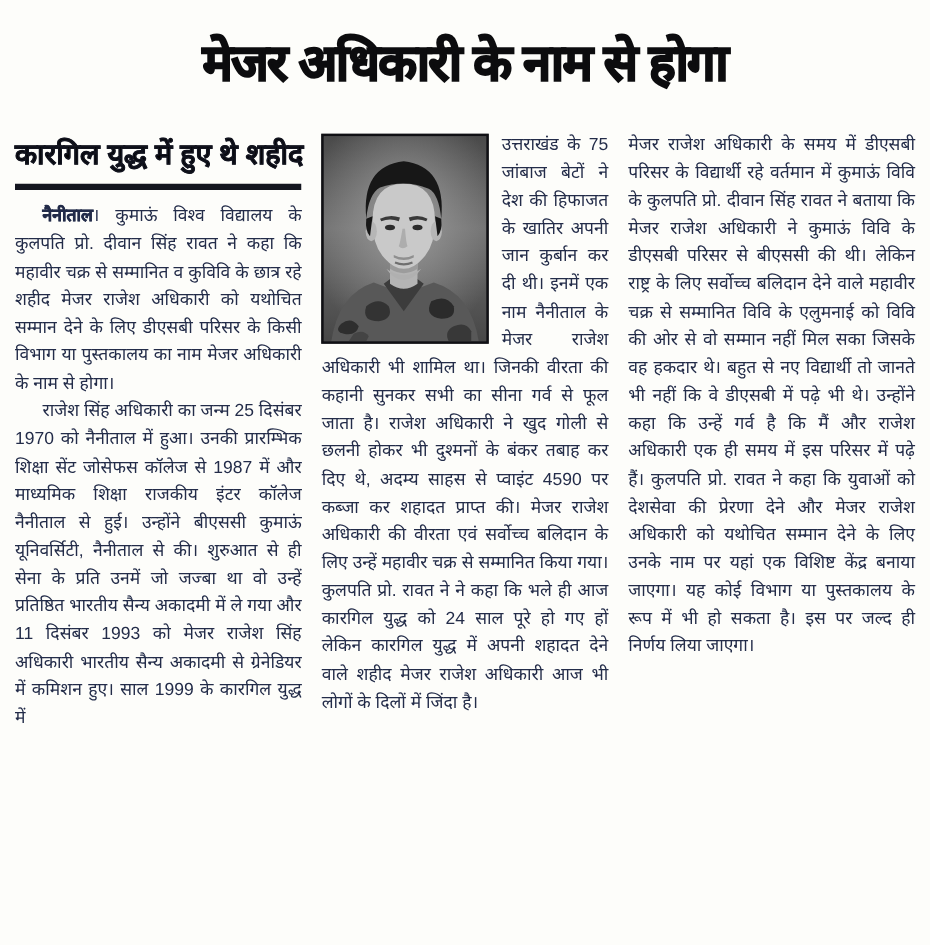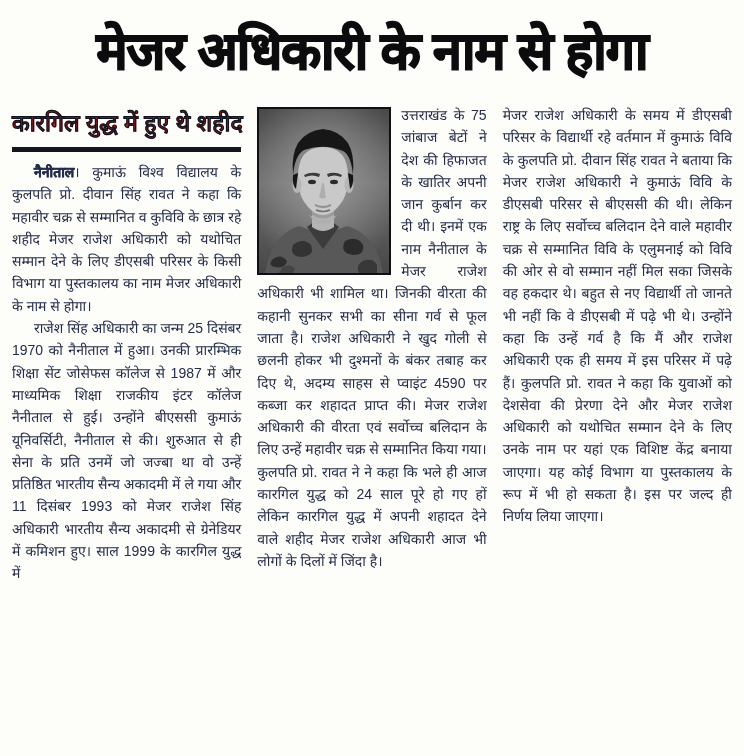--- a/index.html
+++ b/index.html
@@ -19,38 +19,38 @@
   }
   
   .headline {
     text-align: center;
     color: #0c0c0e;
     font-weight: 900;
     -webkit-text-stroke: 1.6px #0c0c0e;
     letter-spacing: -1px;
   }
   .headline .hl-line {
-    font-size: 52px;
+    font-size: 40px;
     line-height: 82px;
     white-space: nowrap;
   }
   
   .columns {
     display: grid;
     grid-template-columns: 1fr 1fr 1fr;
     column-gap: 16px;
     padding: 12px 4px 0 4px;
   }
   .col { min-width: 0; }
   
   .kicker {
     font-size: 23px;
     font-weight: 800;
     -webkit-text-stroke: 0.5px #12141f;
-    color: #b91c1c;
+    color: #000000;
     white-space: nowrap;
     padding: 2px 0 9px 0;
     border-bottom: 5px solid #14161f;
     margin-bottom: 9px;
   }
   
   .body-text {
     font-size: 14px;
     line-height: 22.3px;
     color: #232c49;

